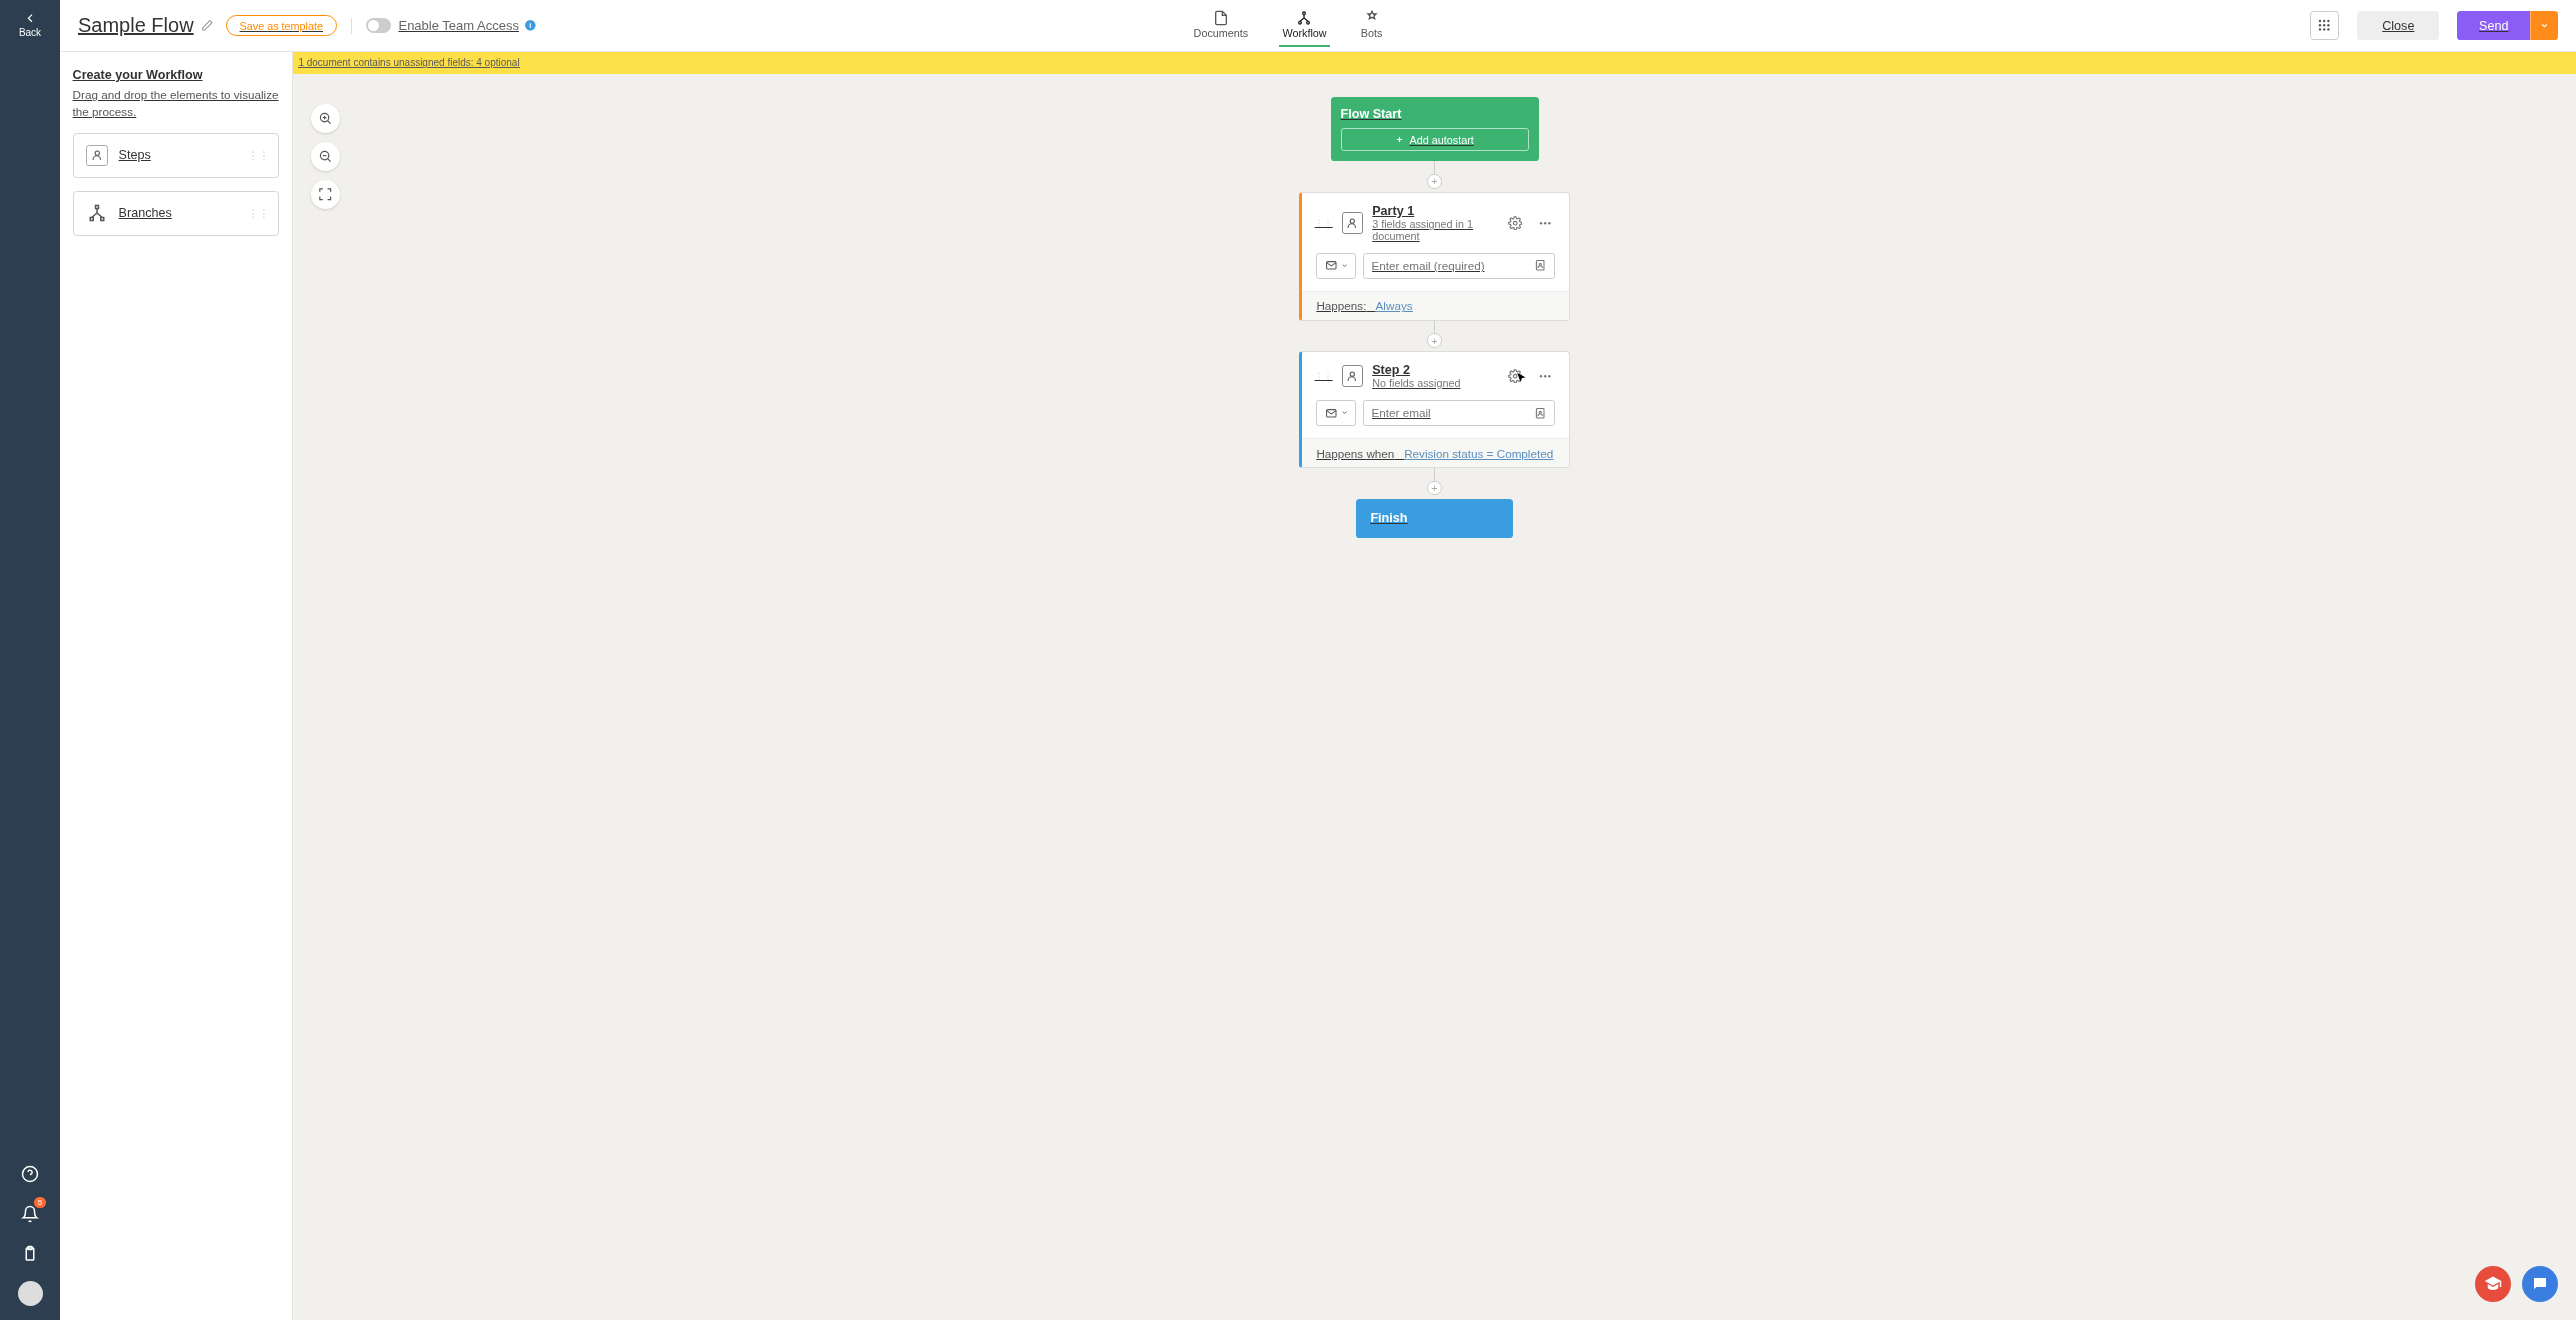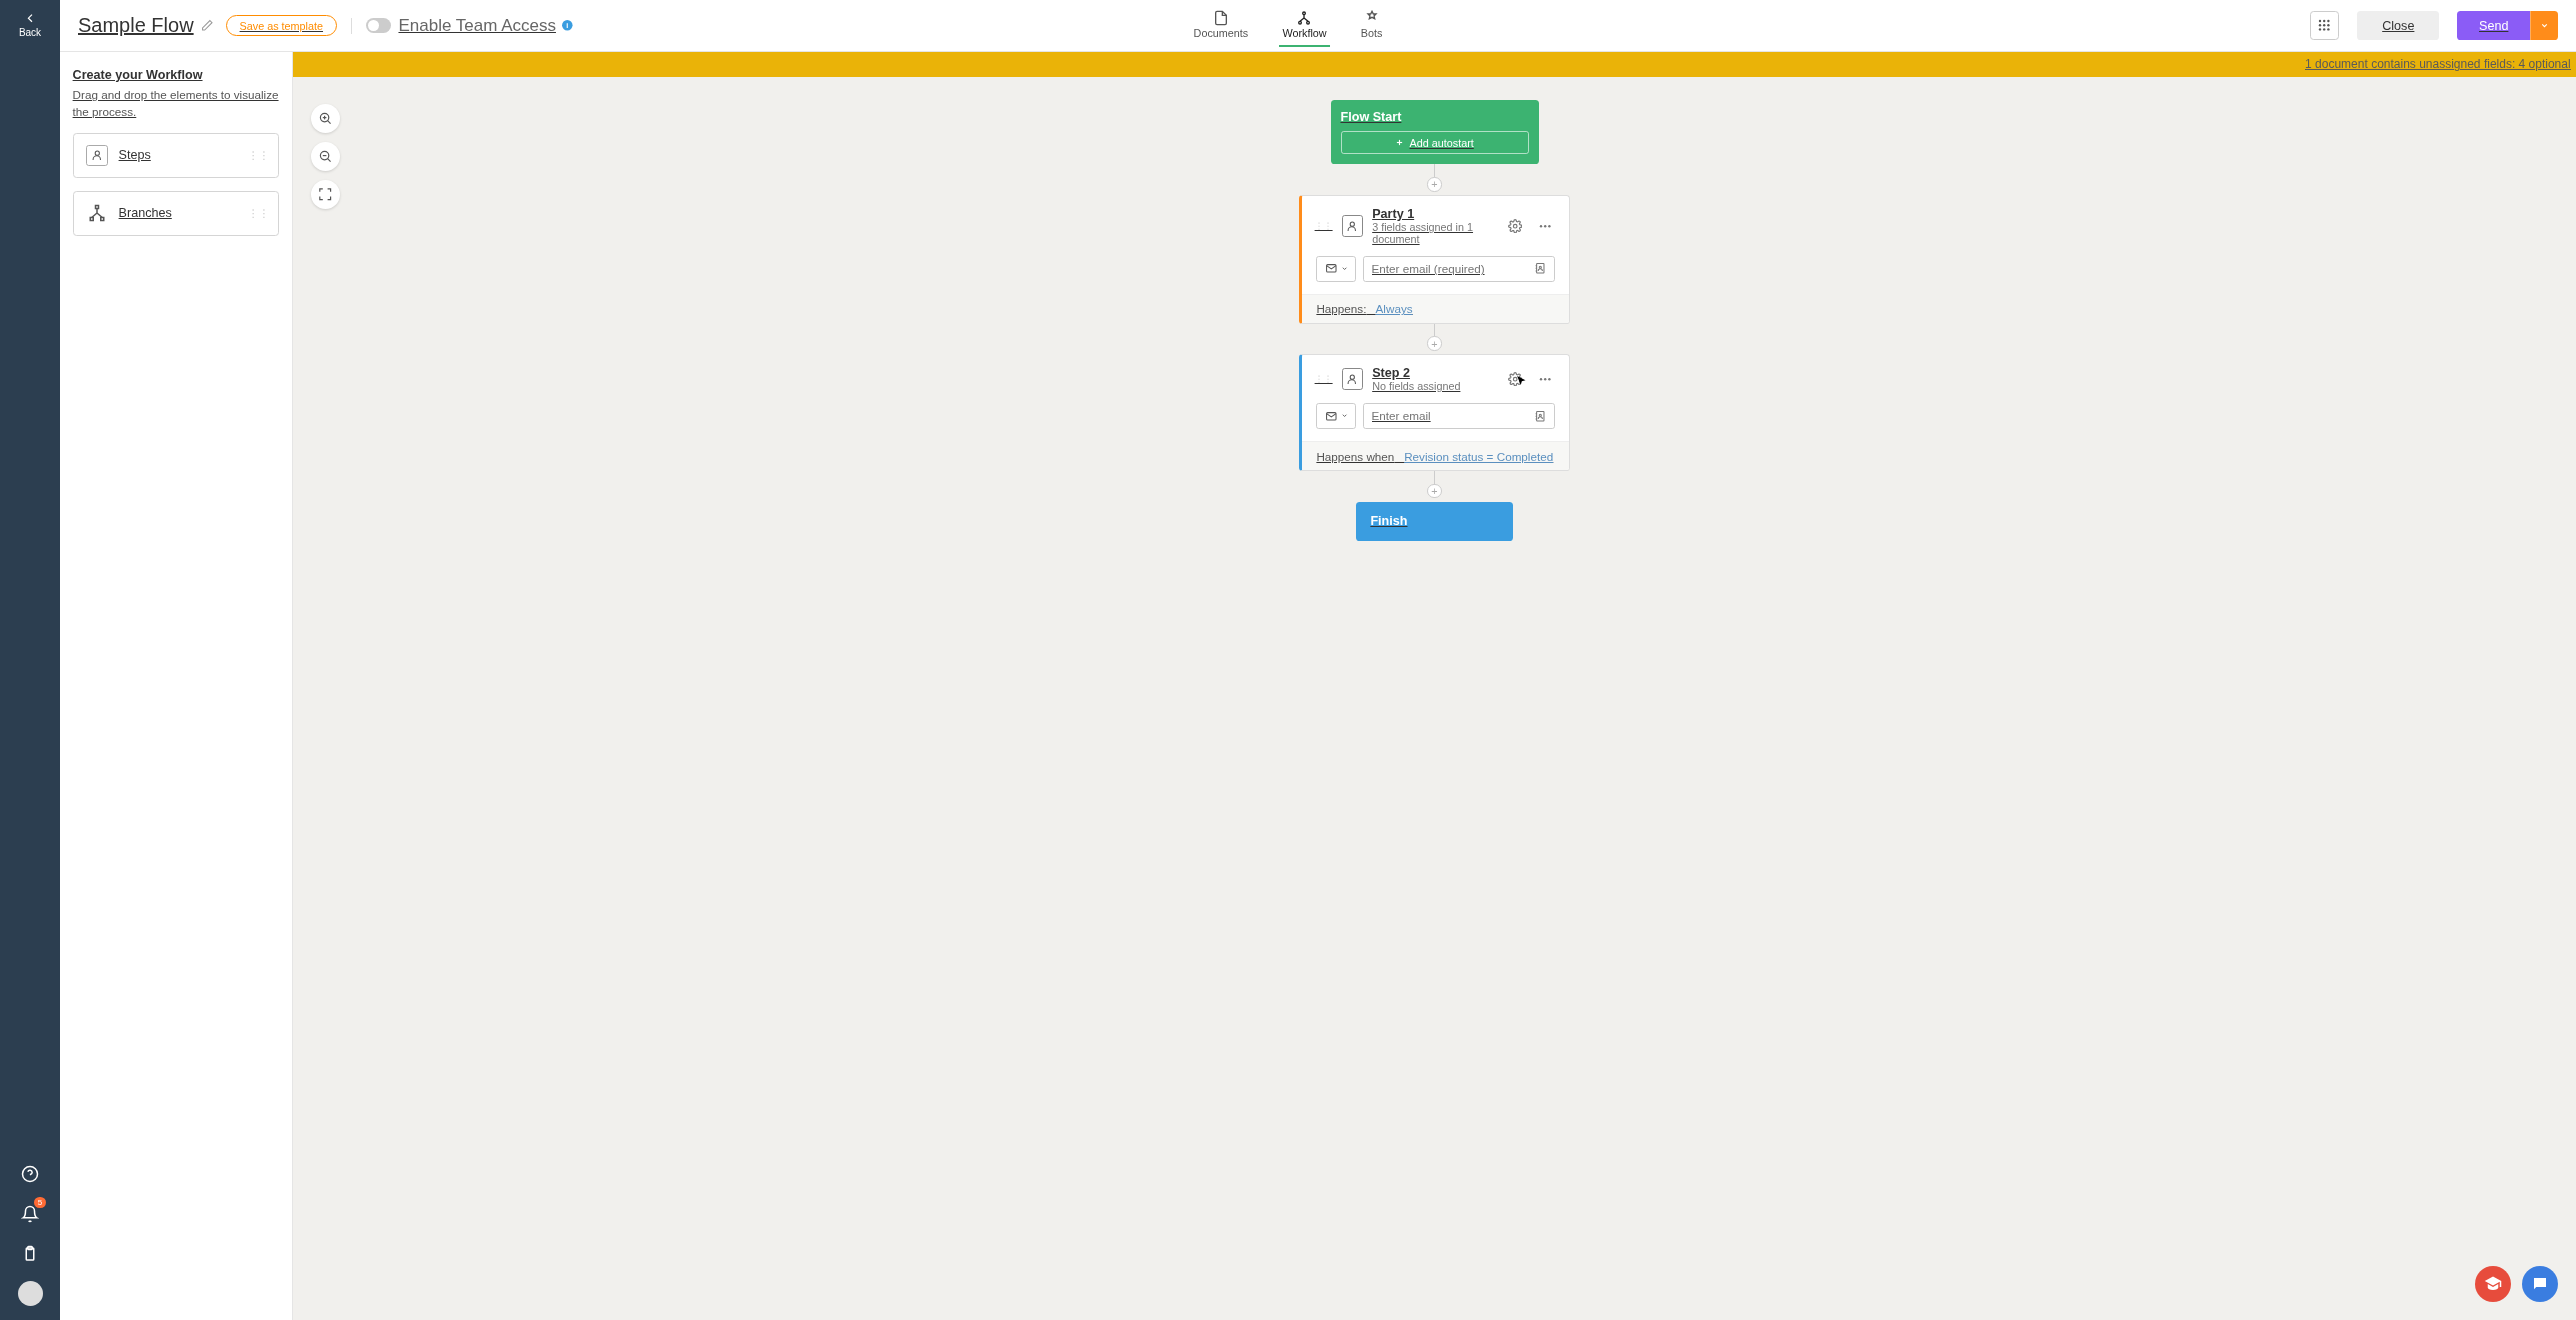--- a/index.html
+++ b/index.html
@@ -20,21 +20,21 @@
 .main-col { flex: 1; display: flex; flex-direction: column; text-decoration: underline; }
 
 
 .header { height: 52px; display: flex; align-items: center; padding: 0 18px; border-bottom: 0.9px solid #e5e5e5; }
 .title { font-size: 20px; font-weight: 500; color: #333; }
 .edit-title-icon { margin-left: 7.2px; color: #999; cursor: pointer; }
 .save-template-btn { border: 0.9px solid #ff8c00; background: #fff; color: #ff8c00; border-radius: 12.6px; padding: 3.6px 12.6px; font-size: 10.8px; margin-left: 12.6px; cursor: pointer; }
 .header-divider { width: 0.9px; height: 16px; background: #ddd; margin: 0 14.4px; }
 .toggle-switch { width: 25px; height: 14.4px; background: #ccc; border-radius: 9px; position: relative; cursor: pointer; margin-right: 7.2px; }
 .toggle-knob { position: absolute; left: 1.8px; top: 1.8px; width: 10.8px; height: 10.8px; background: #fff; border-radius: 50%; }
-.team-access-label { font-size: 17px; color: #666; }
+.team-access-label { font-size: 13px; color: #666; }
 .info-icon { margin-left: 5.4px; color: #3a9de0; cursor: pointer; }
 
 .header-tabs { display: flex; gap: 27px; position: absolute; left: 50%; transform: translateX(-50%); }
 .tab { display: flex; flex-direction: column; align-items: center; cursor: pointer; padding: 5.4px 3.6px; color: #555; gap: 1.8px; }
 .tab.active { color: #222; border-bottom: 2.7px solid #3cb371; }
 .tab-label { font-size: 10.8px; }
 
 .header-right { margin-left: auto; display: flex; gap: 18px; align-items: center; }
 .apps-btn { width: 29px; height: 29px; border: 0.9px solid #ccc; border-radius: 3.6px; display: flex; align-items: center; justify-content: center; cursor: pointer; }
 .close-btn { background: #eee; border: none; border-radius: 3.6px; padding: 7.2px 25px; font-size: 12.6px; cursor: pointer; color: #333; }
@@ -49,21 +49,21 @@
 .sidebar-panel { width: 233px; border-right: 0.9px solid #e5e5e5; padding: 16px 12.6px; background: #fff; }
 .panel-title { font-weight: 600; font-size: 12.6px; color: #333; margin-bottom: 5.4px; }
 .panel-desc { font-size: 11.7px; color: #555; line-height: 1.4; margin-bottom: 12.6px; }
 .palette-item { border: 0.9px solid #d5d5d5; border-radius: 3.6px; padding: 10.8px 12.6px; margin-bottom: 12.6px; display: flex; align-items: center; gap: 10.8px; cursor: grab; position: relative; }
 .palette-icon-box { width: 21.6px; height: 21.6px; border: 0.9px solid #aaa; border-radius: 2.7px; display: flex; align-items: center; justify-content: center; }
 .palette-label { font-size: 12.6px; font-weight: 500; }
 .drag-dots { position: absolute; right: 9px; color: #ccc; font-size: 10.8px; }
 
 
 .canvas-wrap { flex: 1; position: relative; background: #f1f0ed; overflow: auto; }
-.warning-bar { background: #eab308; color: #5a5a5a; text-align: right; padding: 5.4px; font-size: 12px; }
+.warning-bar { background: #fde047; color: #5a5a5a; text-align: left; padding: 5.4px; font-size: 10px; }
 .warning-bar span { text-decoration: underline; cursor: pointer; }
 
 .zoom-controls { position: absolute; left: 18px; top: 52px; display: flex; flex-direction: column; gap: 9px; }
 .zoom-btn { width: 29px; height: 29px; background: #fff; border-radius: 50%; display: flex; align-items: center; justify-content: center; cursor: pointer; box-shadow: 0 0.9px 2.7px rgba(0,0,0,0.15); }
 
 .flow { display: flex; flex-direction: column; align-items: center; padding-top: 23.5px; }
 .connector { width: 1.8px; height: 20px; background: #ccc; position: relative; }
 .add-circle { width: 14.4px; height: 14.4px; border-radius: 50%; background: #fff; border: 0.9px solid #ccc; color: #aaa; display: flex; align-items: center; justify-content: center; font-size: 10.8px; position: absolute; bottom: -7.2px; left: -6.3px; cursor: pointer; }
 
 .flow-start { width: 208px; background: #3cb371; color: #fff; border-radius: 3.6px; padding: 10px; }

